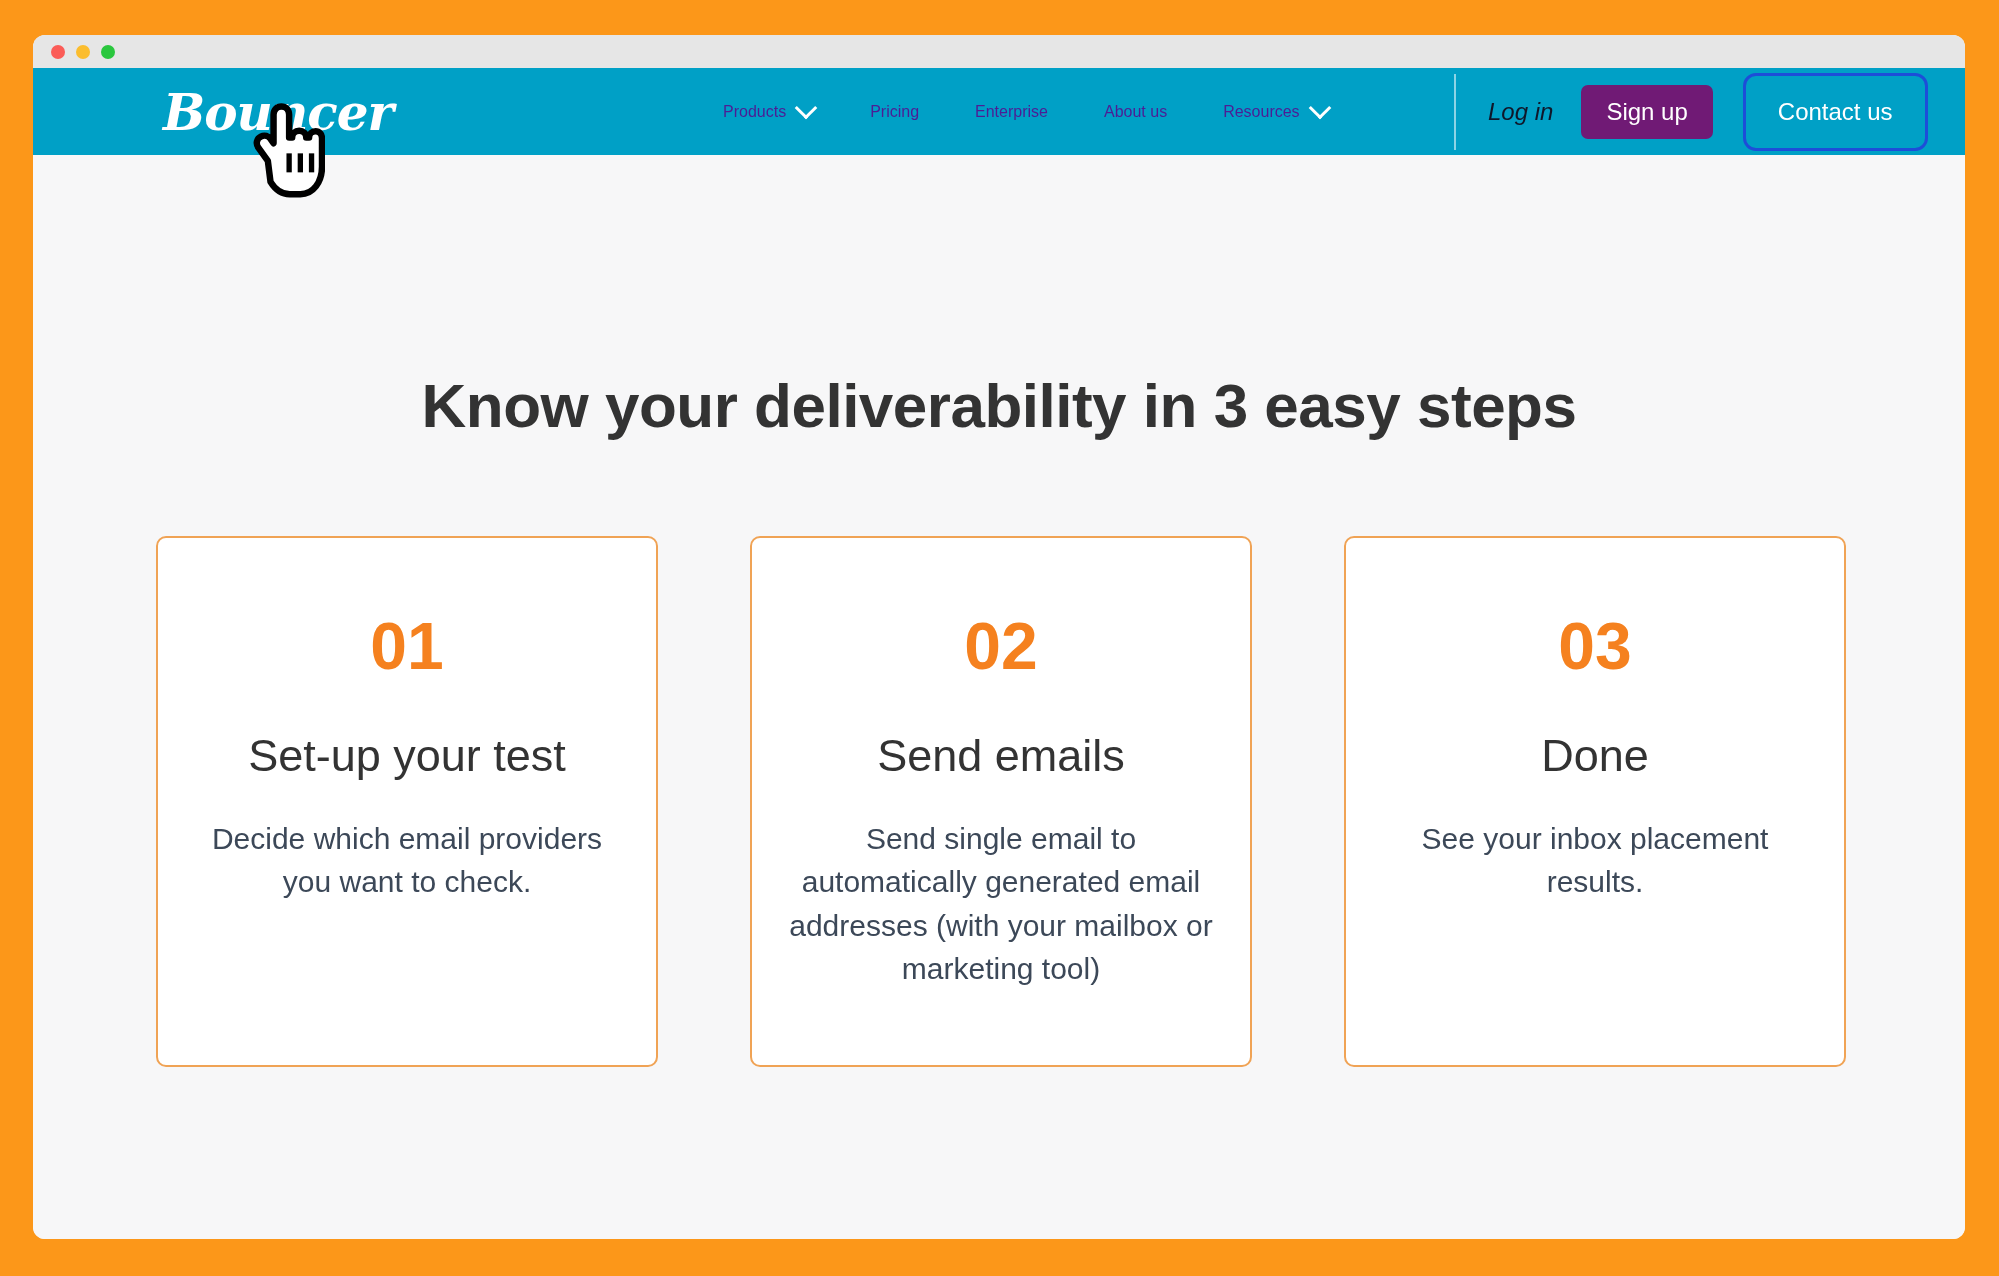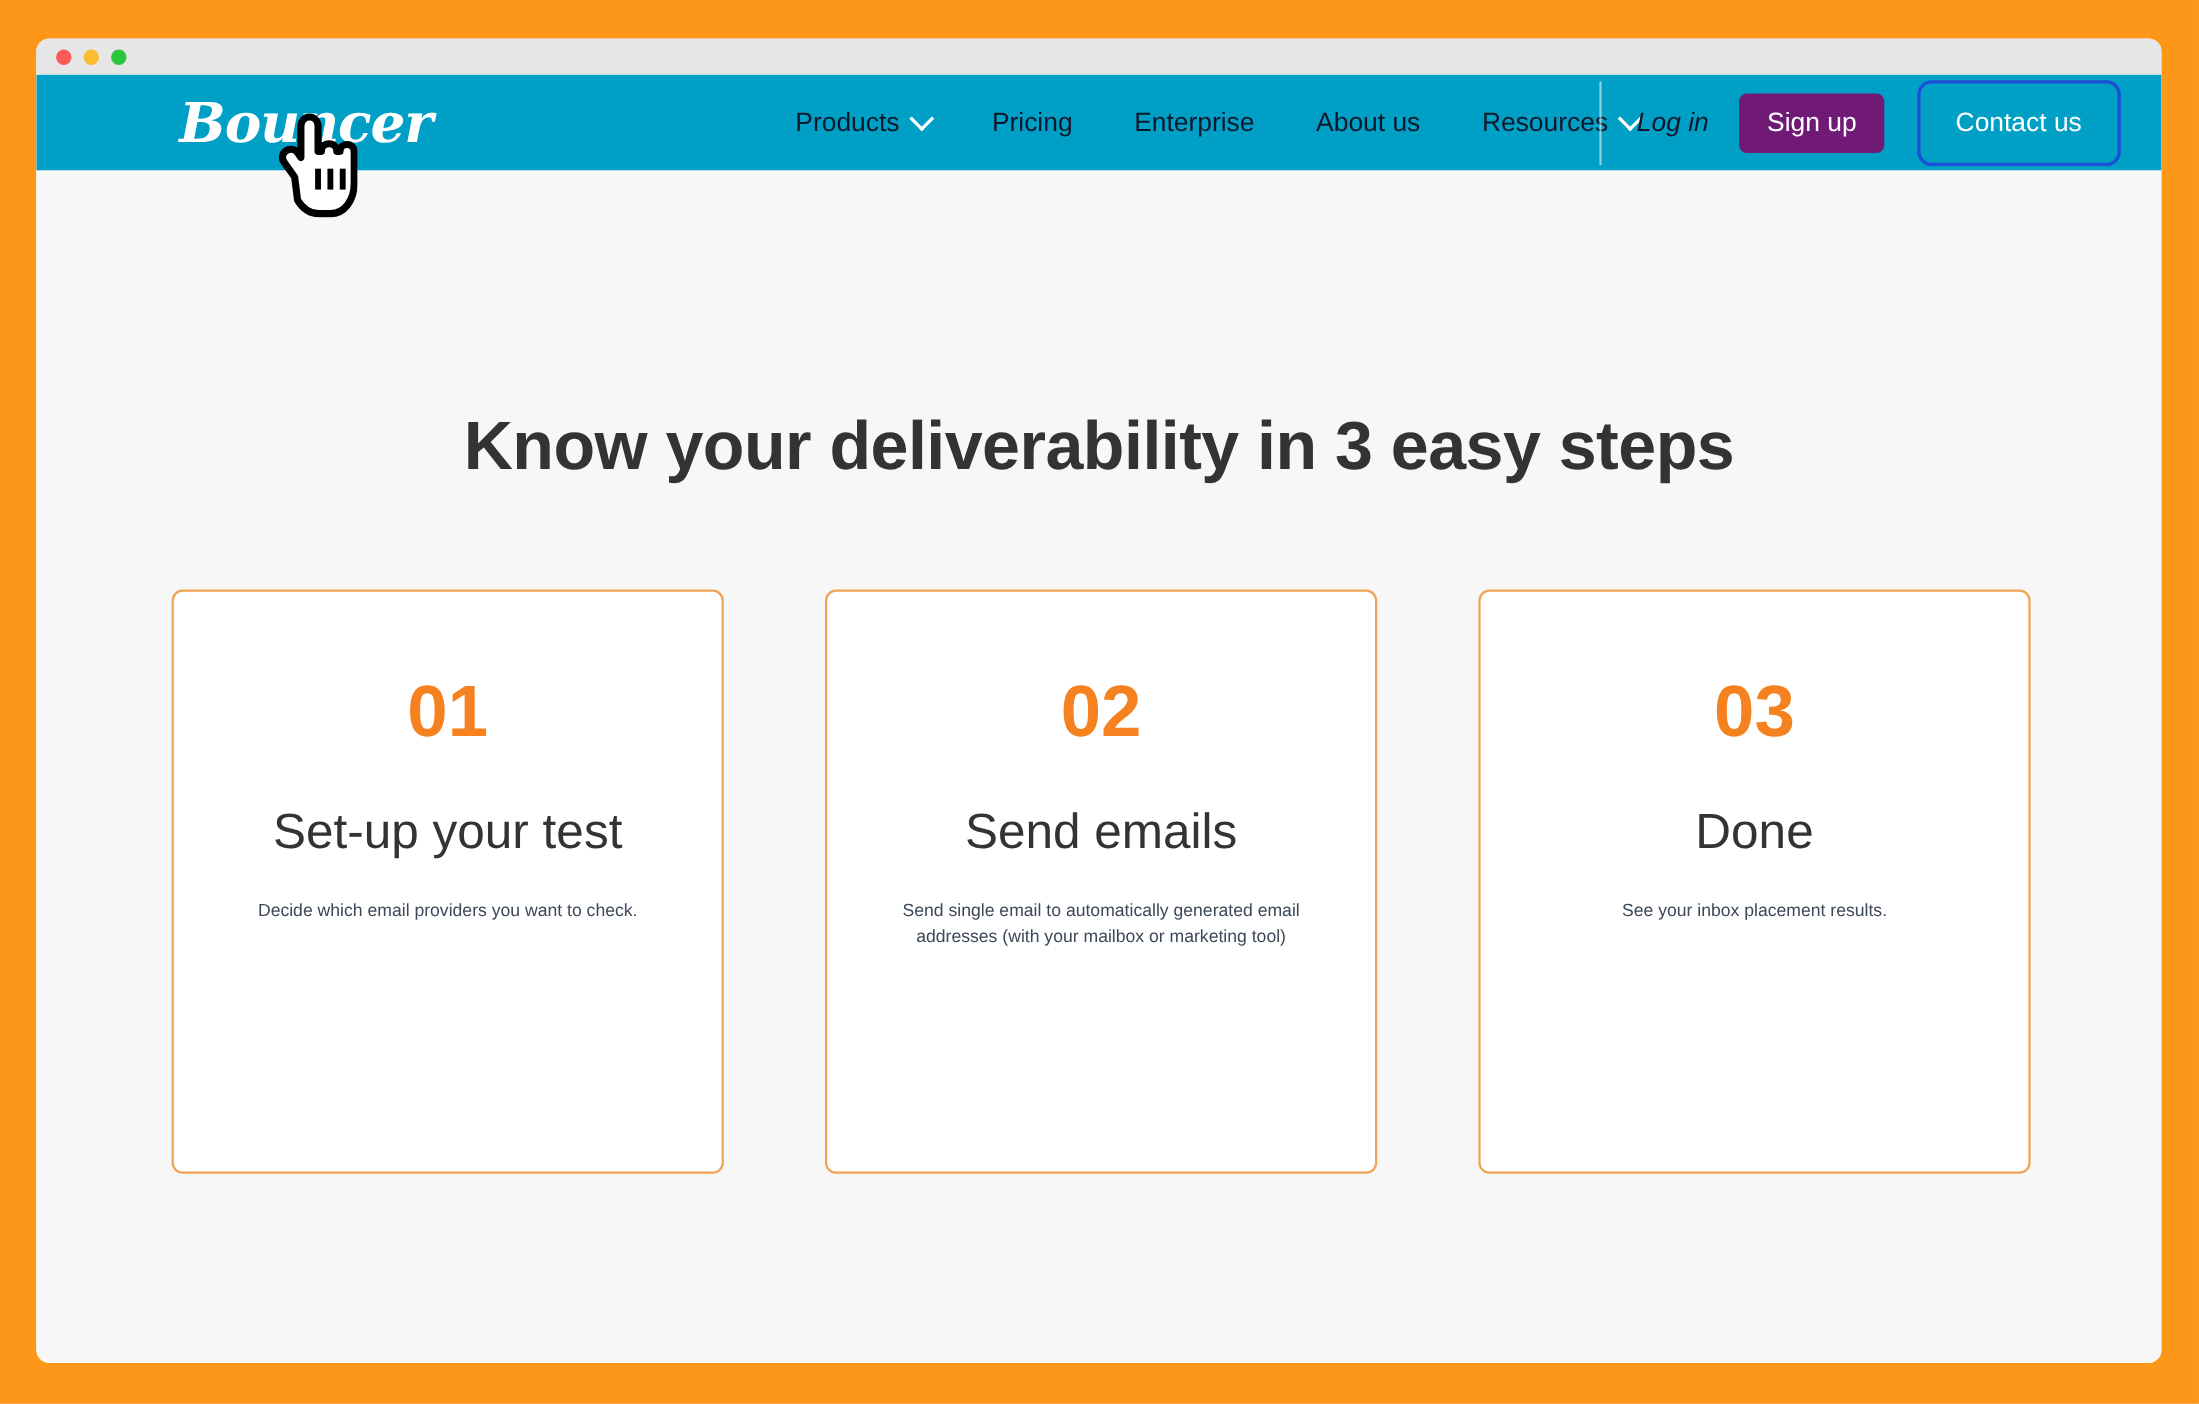--- a/index.html
+++ b/index.html
@@ -86,22 +86,22 @@
 
   #nav-links {
     position: absolute;
     left: 690px;
     top: 50%;
     transform: translateY(-50%);
     display: flex;
     align-items: center;
   }
   .nav-link {
-    color: #0f172a;
-    font-size: 24px;
+    color: #4c1d95;
+    font-size: 16px;
     white-space: nowrap;
     display: flex;
     align-items: center;
     margin-right: 56px;
     cursor: pointer;
   }
   .nav-link:last-child { margin-right: 0; }
   .chev {
     display: inline-block;
     margin-left: 12px;
@@ -211,21 +211,21 @@
     margin-top: 25px;
   }
   .card-title {
     color: #333333;
     font-size: 45px;
     line-height: 1.1;
     margin-top: 52px;
   }
   .card-desc {
     color: #3C4858;
-    font-size: 16px;
+    font-size: 30px;
     line-height: 1.45;
     margin-top: 36px;
   }
 
   
   #cursor {
     position: absolute;
     left: 243px;
     top: 103px;
     width: 82px;

